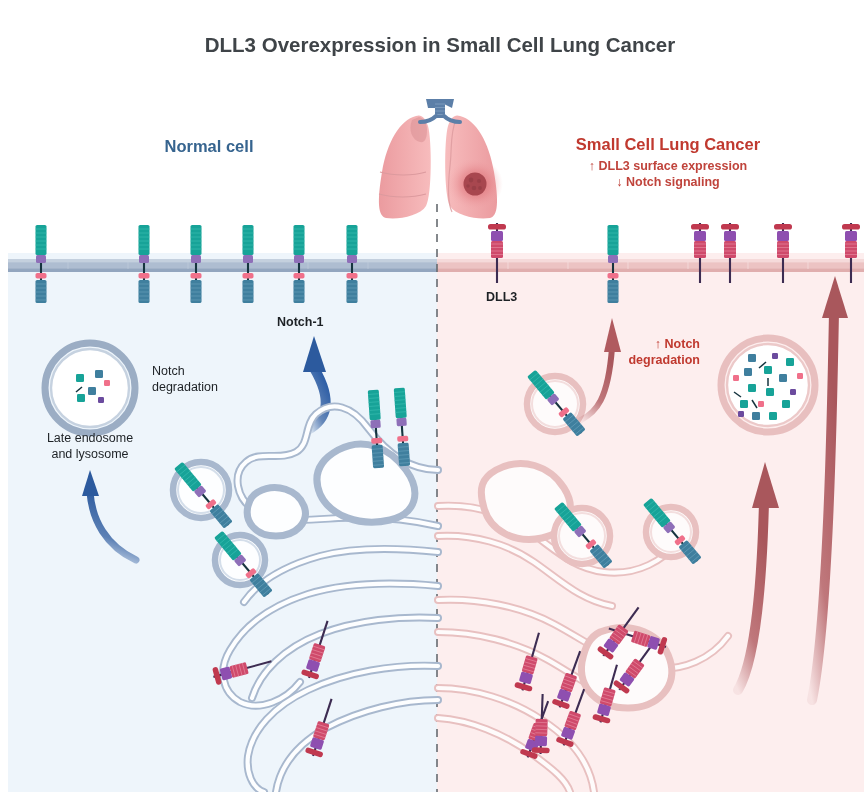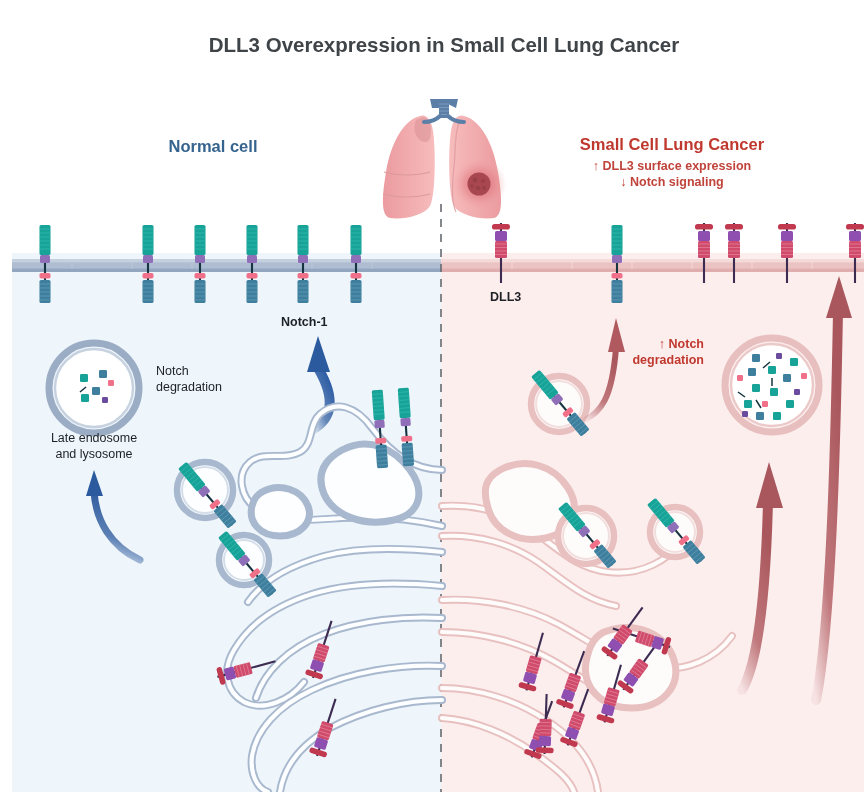--- a/index.html
+++ b/index.html
@@ -6,22 +6,22 @@
     margin: 0; padding: 0;
     background: #ffffff;
   }
   body {
     width: 864px; height: 792px;
     font-family: "Liberation Sans", sans-serif;
     overflow: hidden;
     position: relative;
   }
   #stage {
-    position: absolute; left: 12px; top: 0;
-    width: 736px; height: 792px;
+    position: absolute; left: 0; top: 0;
+    width: 736px; height: 792px; padding-left: 8px;
   }
   #stage svg { display: block; }
   .ttl {
     font-weight: bold;
     font-size: 20.5px;
     fill: #3f4448;
   }
   .side-hdr {
     font-weight: bold;
     font-size: 16.5px;

